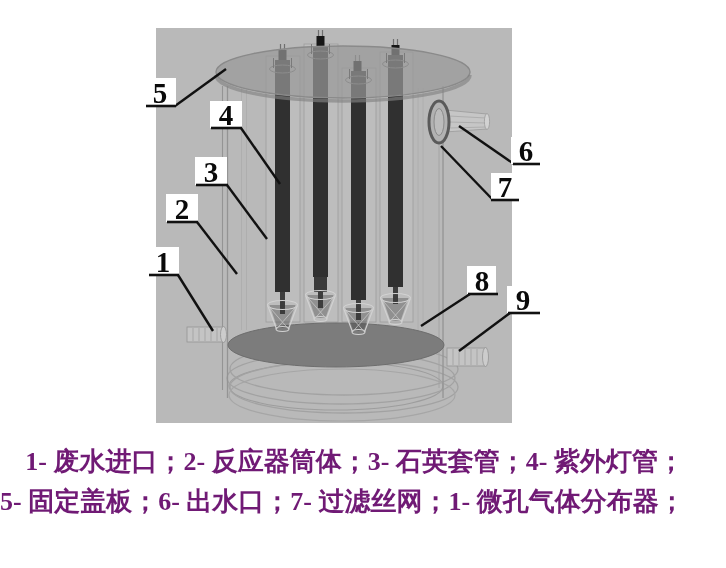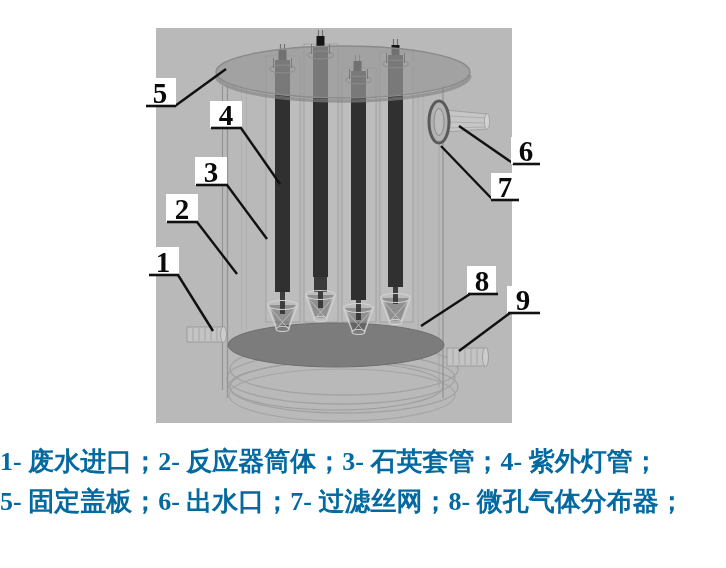--- a/index.html
+++ b/index.html
@@ -1,20 +1,20 @@
 <!DOCTYPE html>
 <html><head>
 <meta charset="utf-8">
 <style>
   html,body{margin:0;padding:0;background:#ffffff;}
   .page{position:relative;width:726px;height:568px;background:#ffffff;overflow:hidden;
         font-family:"Liberation Serif","DejaVu Serif",serif;}
   .fig-svg{position:absolute;left:0;top:0;}
-  .caption{position:absolute;left:0;top:442px;width:684px;text-align:left;
-           font-weight:bold;font-size:26px;line-height:40px;color:#0369a1;
+  .caption{position:absolute;left:0;top:442px;width:684px;text-align:right;
+           font-weight:bold;font-size:26px;line-height:40px;color:#701a75;
            font-family:"Liberation Serif","DejaVu Serif",serif;}
   .cap-line{white-space:nowrap;}
   text.lbl{font-family:"Liberation Serif","DejaVu Serif",serif;font-weight:bold;
            font-size:29px;fill:#0a0a0a;text-anchor:middle;}
 </style>
 </head>
 <body>
 
 <div class="page">
 
@@ -210,16 +210,16 @@
     <text class="lbl" x="160" y="103">5</text>
     <text class="lbl" x="526" y="161">6</text>
     <text class="lbl" x="505" y="197">7</text>
     <text class="lbl" x="482" y="291">8</text>
     <text class="lbl" x="523" y="310">9</text>
   </g>
 </svg>
 
 <div class="caption">
   <div class="cap-line">1- 废水进口；2- 反应器筒体；3- 石英套管；4- 紫外灯管；</div>
-  <div class="cap-line">5- 固定盖板；6- 出水口；7- 过滤丝网；8- 微孔气体分布器；</div>
+  <div class="cap-line">5- 固定盖板；6- 出水口；7- 过滤丝网；1- 微孔气体分布器；</div>
 </div>
 
 </div>
 
 </body></html>

